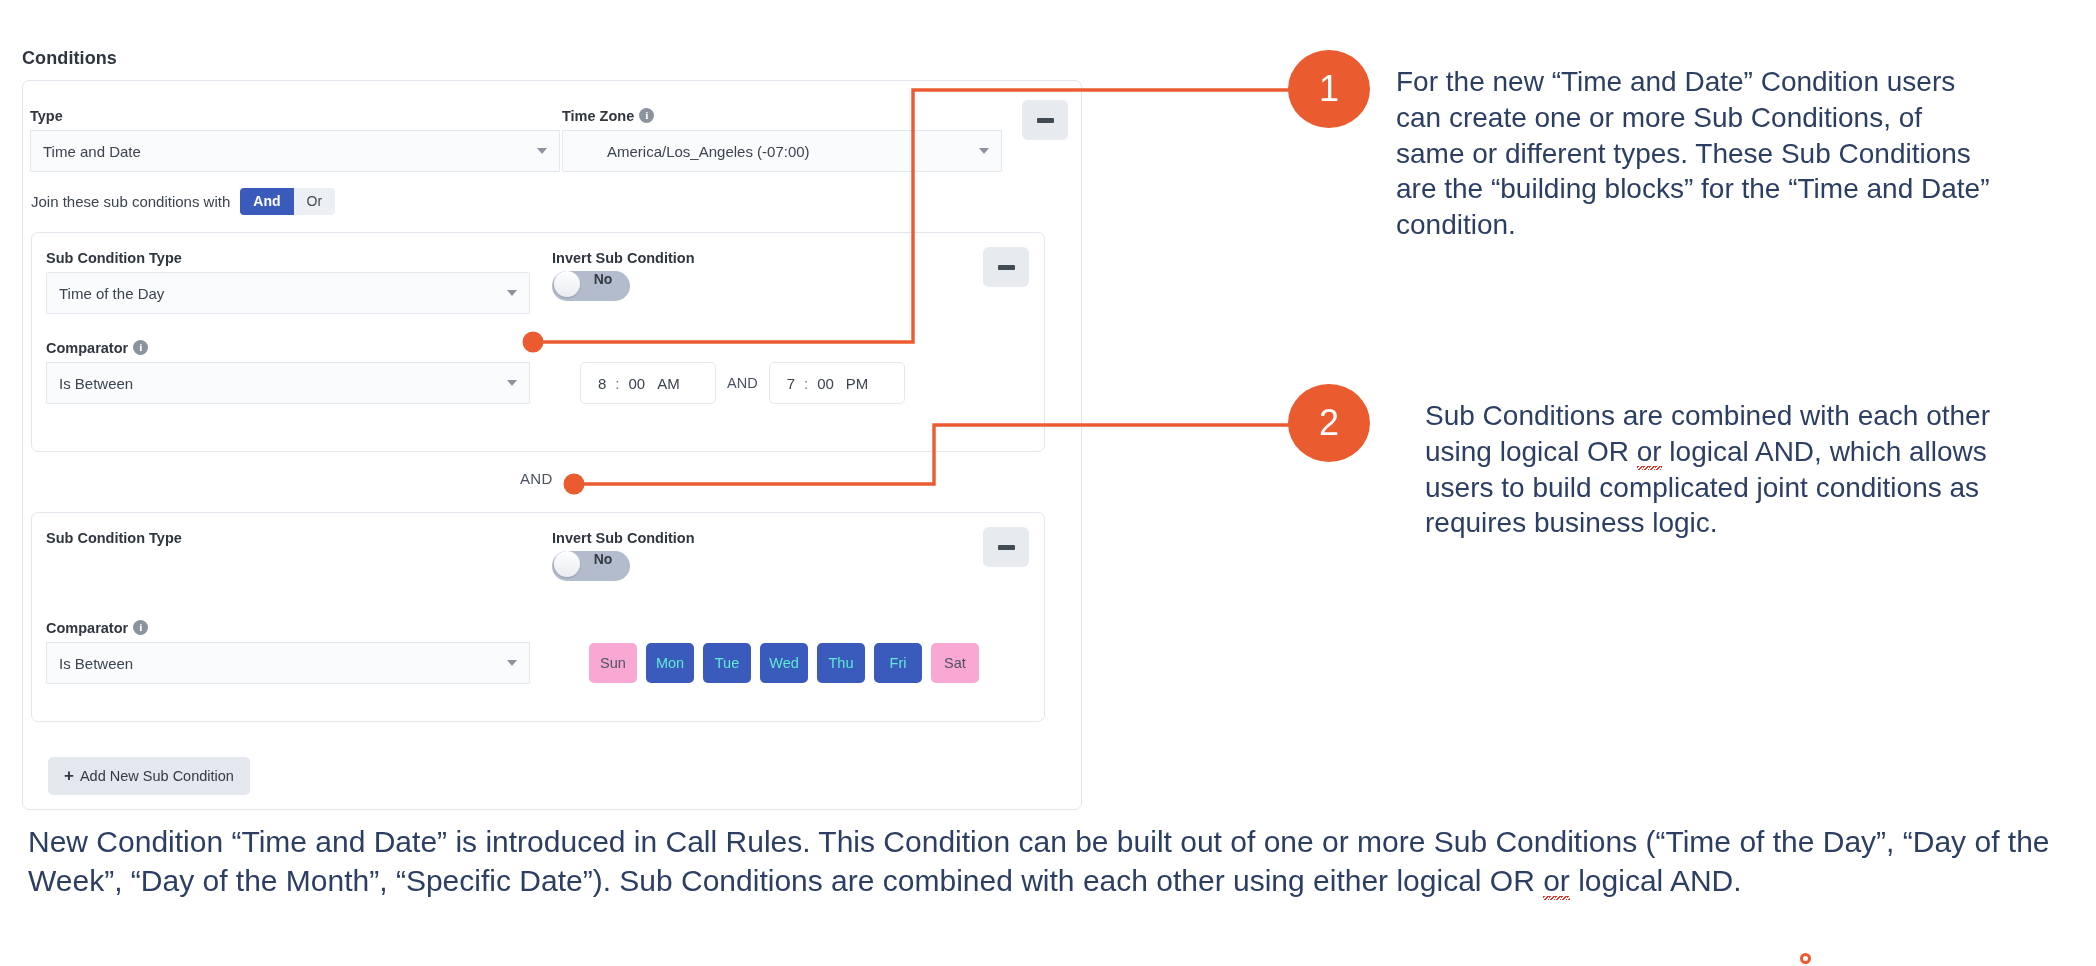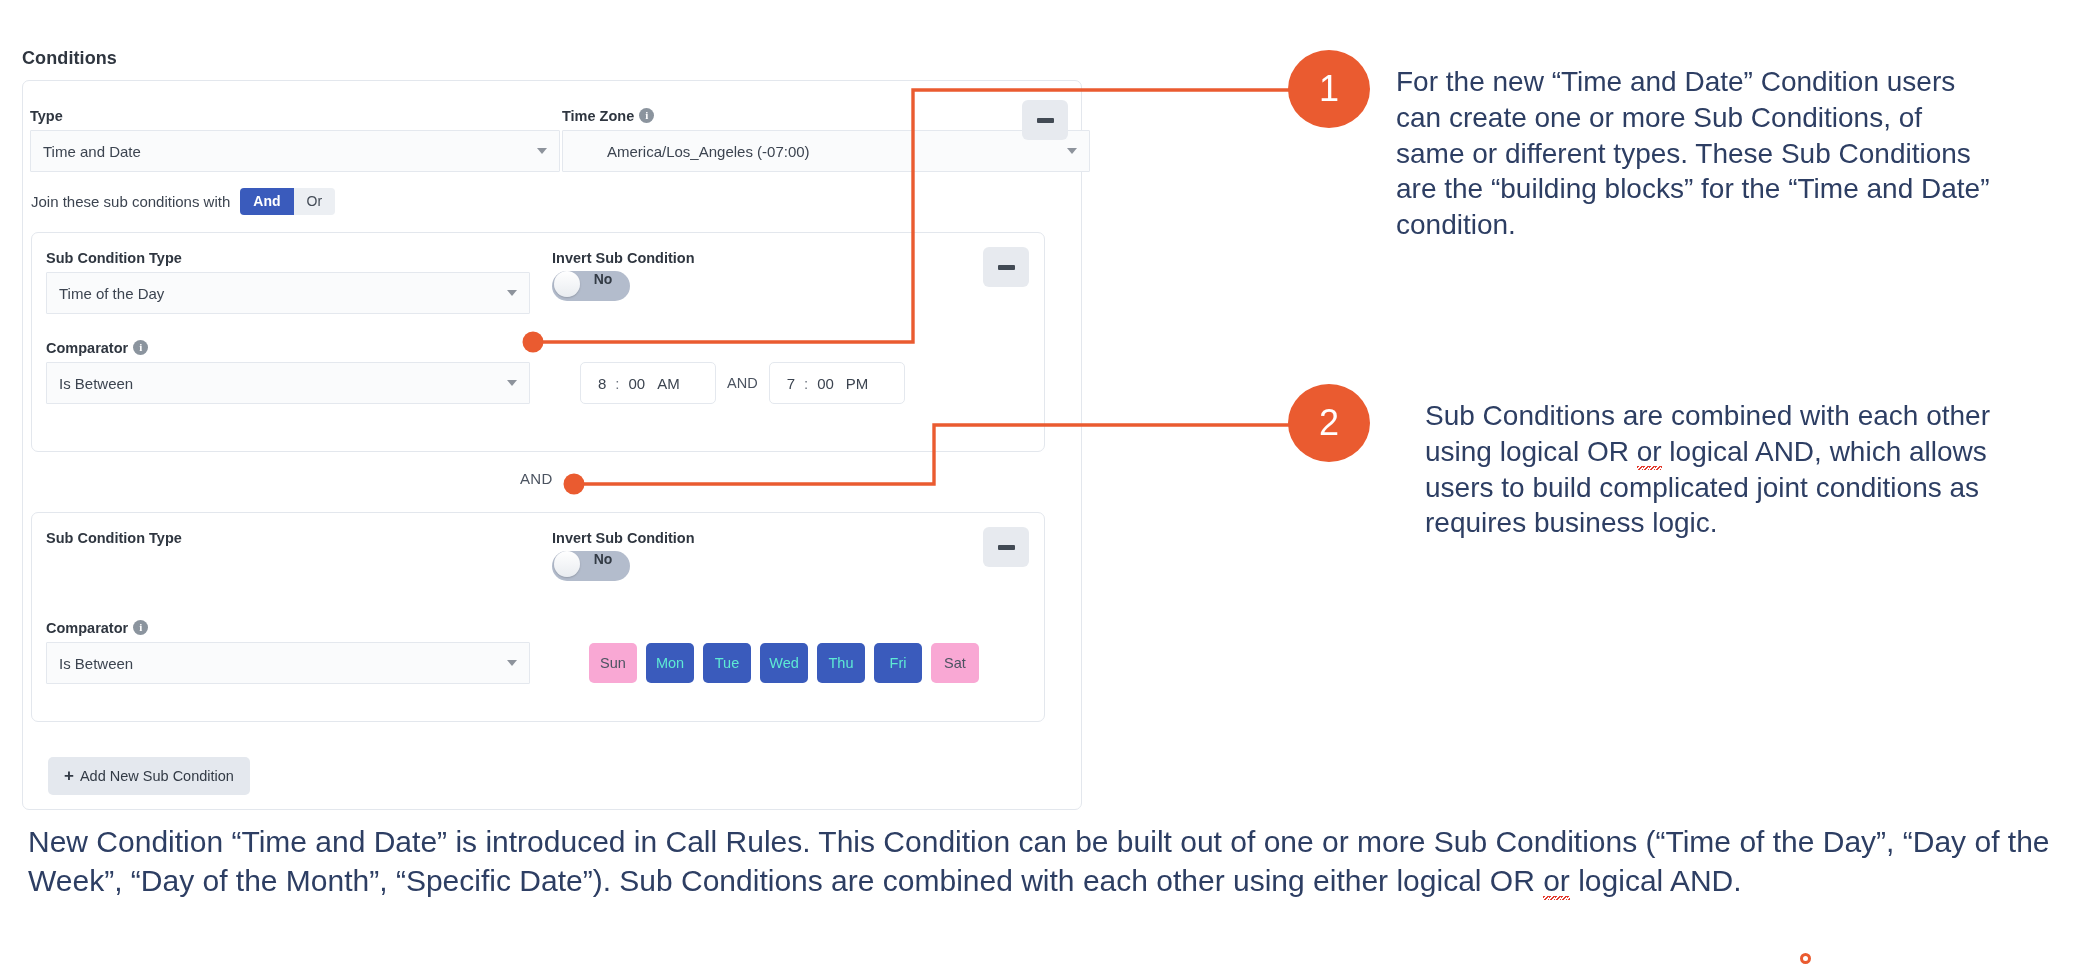--- a/index.html
+++ b/index.html
@@ -83,21 +83,21 @@
     width: 0; height: 0;
     border-left: 5.5px solid transparent;
     border-right: 5.5px solid transparent;
     border-top: 6.5px solid #8d939c;
   }
 
   
   #type-label   { position: absolute; left: 30px;  top: 108px; }
   #type-select  { position: absolute; left: 30px;  top: 130px; width: 530px; }
   #tz-label     { position: absolute; left: 562px; top: 108px; }
-  #tz-select    { position: absolute; left: 562px; top: 130px; width: 528px; padding-left: 44px; }
+  #tz-select    { position: absolute; left: 562px; top: 130px; width: 440px; padding-left: 44px; }
 
   .minus-btn {
     position: absolute;
     width: 46px; height: 40px;
     background: #e7eaef;
     border: none;
     border-radius: 6px;
     display: flex;
     align-items: center;
     justify-content: center;

